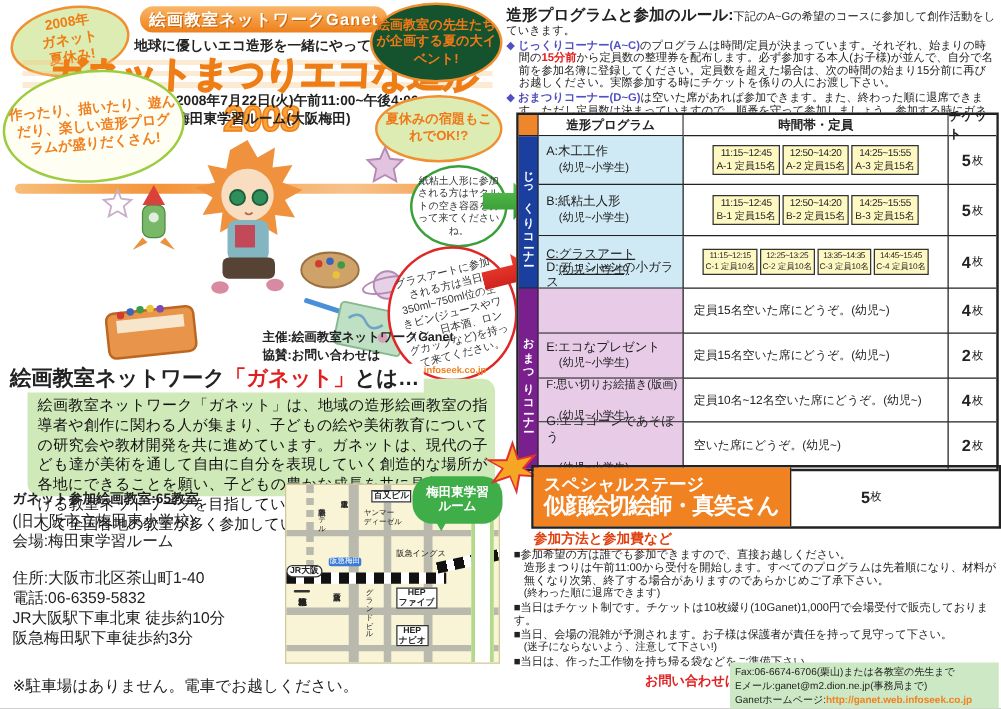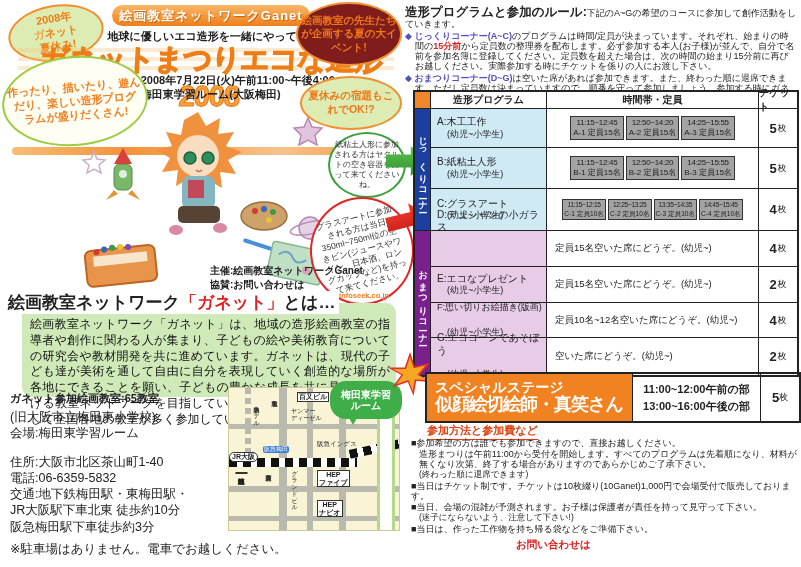--- a/index.html
+++ b/index.html
@@ -20,21 +20,21 @@
   .titlestripes{left:18px;top:48px;width:376px;height:26px;
     background:repeating-linear-gradient(180deg,rgba(250,195,130,.35) 0 4px,rgba(255,255,255,0) 4px 9px);}
   .bigtitle{left:20px;top:40px;width:380px;text-align:center;font-size:29px;font-weight:900;
     color:#f8a33c;-webkit-text-stroke:1.2px #ee7d15;letter-spacing:-1px;transform:skewX(-3deg);}
   .dtline{left:112px;top:73px;font-size:11px;font-weight:600;color:#222;}
   .plline{left:112px;top:87px;font-size:11px;font-weight:600;color:#222;}
 
   .bubble{border-radius:50%;display:flex;align-items:center;justify-content:center;text-align:center;}
   .b-plan{left:2px;top:56px;width:146px;height:90px;border:2px solid #9ccc3f;background:#fffef2;
     color:#f08020;font-weight:bold;font-size:11px;line-height:1.3;transform:rotate(-5deg);padding:4px;box-sizing:border-box;}
-  .b-teach{left:296px;top:2px;width:106px;height:64px;border:2px solid #f09030;background:#7f1d1d;
+  .b-teach{left:296px;top:2px;width:106px;height:64px;border:2px solid #f09030;background:#14532d;
     color:#f07818;font-weight:bold;font-size:10.5px;line-height:1.25;padding:3px;box-sizing:border-box;}
   .b-home{left:300px;top:76px;width:102px;height:54px;border:2px solid #f09030;background:#dcecb2;
     color:#f07818;font-weight:bold;font-size:10.5px;line-height:1.3;padding:3px;box-sizing:border-box;}
   .divider{left:12px;top:147px;width:384px;height:8px;border-radius:4px;
     background:linear-gradient(90deg,#f7bd78,#f3933a 30%,#f7c28a 70%,#f3973f);}
 
   .b-clay{left:328px;top:132px;width:78px;height:66px;border:2px solid #3aa03a;background:#fff;
     color:#333;font-size:8px;line-height:1.25;padding:4px;box-sizing:border-box;}
   .b-glass{left:310px;top:197px;width:104px;height:108px;border:2px solid #e02626;background:#fff;
     color:#333;font-size:8.5px;line-height:1.3;padding:8px;box-sizing:border-box;}
@@ -93,21 +93,21 @@
   .corner{background:#f0862c;}
   .hd{font-size:10px;font-weight:bold;background:#fff;}
   .band{writing-mode:vertical-rl;color:#fff;font-size:9px;font-weight:bold;letter-spacing:2px;justify-content:center;}
   .band.blue{background:#1b3f9e;}
   .band.purple{background:#7a1f8e;}
   .prog{flex-direction:column;align-items:flex-start;justify-content:center;padding-left:6px;font-size:10px;line-height:1.25;}
   .prog .sub{font-size:9px;padding-left:10px;}
   .prog.blue{background:#cfe9f5;}
   .prog.pink{background:#e7cbe7;}
   .times{gap:2px;padding:1px;}
-  .slot{border:1.4px solid #333;background:#a3a3a3;padding:1px 2px;text-align:center;line-height:1.25;}
+  .slot{border:1.4px solid #333;background:#fef9c3;padding:1px 2px;text-align:center;line-height:1.25;}
   .slot .st{font-size:8px;letter-spacing:-0.3px;}
   .slot .sl{font-size:8px;}
   .times.small .slot{padding:1px 1px;border-width:1px;}
   .times.small .st,.times.small .sl{font-size:6.6px;}
   .desc{font-size:9.5px;justify-content:flex-start;padding-left:8px;}
   .tick .tn{font-size:13px;font-weight:600;}
   .tick .tu{font-size:9px;margin-left:1px;}
 
   .star{left:388px;top:352px;width:44px;height:44px;background:#e23030;
     clip-path:polygon(50% 0,61% 33%,95% 25%,72% 52%,100% 68%,64% 66%,58% 100%,45% 68%,10% 80%,30% 52%,0 35%,38% 35%);}
@@ -228,21 +228,20 @@
   </div>
   <div class="abs aboutbody"> 絵画教室ネットワーク「ガネット」は、地域の造形絵画教室の指導者や創作に関わる人が集まり、子どもの絵や美術教育についての研究会や教材開発を共に進めています。ガネットは、現代の子ども達が美術を通して自由に自分を表現していく創造的な場所が各地にできることを願い、子どもの豊かな成長を共に見守っていける教室ネットワークを目指しています。インターネット等を通して全国各地の教室が多く参加しています。</div>
   <div class="abs aboutcount">ガネット参加絵画教室:65教室</div>
 
   <div class="abs venue">
     <div>(旧大阪市立梅田東小学校)</div>
     <div>会場:梅田東学習ルーム</div>
     <div class="gap"></div>
     <div>住所:大阪市北区茶山町1-40</div>
     <div>電話:06-6359-5832</div>
-    <div>交通:地下鉄梅田駅・東梅田駅・</div>
     <div>JR大阪駅下車北東 徒歩約10分</div>
     <div>阪急梅田駅下車徒歩約3分</div>
   </div>
   <div class="abs venuenote">※駐車場はありません。電車でお越しください。</div>
 
   <div class="abs map">
     <div class="road" style="left:16px;top:0;width:6px;height:70px;background:repeating-linear-gradient(180deg,#b9b9ae 0 6px,#f9f4d6 6px 10px);"></div>
     <div class="road" style="left:50px;top:0;width:8px;height:142px;"></div>
     <div class="road" style="left:78px;top:0;width:6px;height:142px;"></div>
     <div class="road" style="left:110px;top:0;width:7px;height:142px;"></div>
@@ -328,21 +327,21 @@
       <div class="slot">
           <div class="st">14:25~15:55</div>
           <div class="sl">B-3 定員15名</div>
         </div>
     </div>
     <div class="cell tick last" style="grid-area:3/4;">
         <span class="tn">5</span>
         <span class="tu">枚</span>
       </div>
 
-    <div class="cell prog blue" style="grid-area:4/2;">
+    <div class="cell prog blue" style="grid-area:4/2;text-decoration:underline;">
       <div>C:グラスアート</div>
         <div class="sub">(幼児~小学生)</div>
     </div>
     <div class="cell times small" style="grid-area:4/3;">
       <div class="slot">
           <div class="st">11:15~12:15</div>
           <div class="sl">C-1 定員10名</div>
         </div>
       <div class="slot">
           <div class="st">12:25~13:25</div>
@@ -402,37 +401,40 @@
         <span class="tu">枚</span>
       </div>
   </div>
 
   <div class="abs star"></div>
   <div class="abs star2"></div>
   <div class="abs special">
     <div class="sp-main">
       <div class="l1">スペシャルステージ</div>
       <div class="l2">似顔絵切絵師・真笑さん</div>
-    </div>
-    <div class="sp-times">
-      <div>11:00~12:00午前の部</div>
-      <div>13:00~16:00午後の部</div>
     </div>
     <div class="sp-tick">
         <span class="tn">5</span>
         <span class="tu">枚</span>
       </div>
   </div>
 
   <div class="abs infohead">参加方法と参加費など</div>
   <div class="abs infolist">
     <p>■参加希望の方は誰でも参加できますので、直接お越しください。</p>
     <p class="sub">造形まつりは午前11:00から受付を開始します。すべてのプログラムは先着順になり、材料が無くなり次第、終了する場合がありますのであらかじめご了承下さい。</p>
     <p class="note">(終わった順に退席できます)</p>
     <p>■当日はチケット制です。チケットは10枚綴り(10Ganet)1,000円で会場受付で販売しております。</p>
     <p>■当日、会場の混雑が予測されます。お子様は保護者が責任を持って見守って下さい。</p>
     <p class="note">(迷子にならないよう、注意して下さい!)</p>
     <p>■当日は、作った工作物を持ち帰る袋などをご準備下さい。</p>
   </div>
 
   <div class="abs contactlabel">お問い合わせは</div>
+  <div class="abs contactbox">
+    <div class="nw">Fax:06-6674-6706(栗山)または各教室の先生まで</div>
+    <div class="nw">Eメール:ganet@m2.dion.ne.jp(事務局まで)</div>
+    <div class="nw">
+      <span>Ganetホームページ:</span><span class="url">http://ganet.web.infoseek.co.jp</span>
+    </div>
+  </div>
 
 </div>
 
 </body></html>

